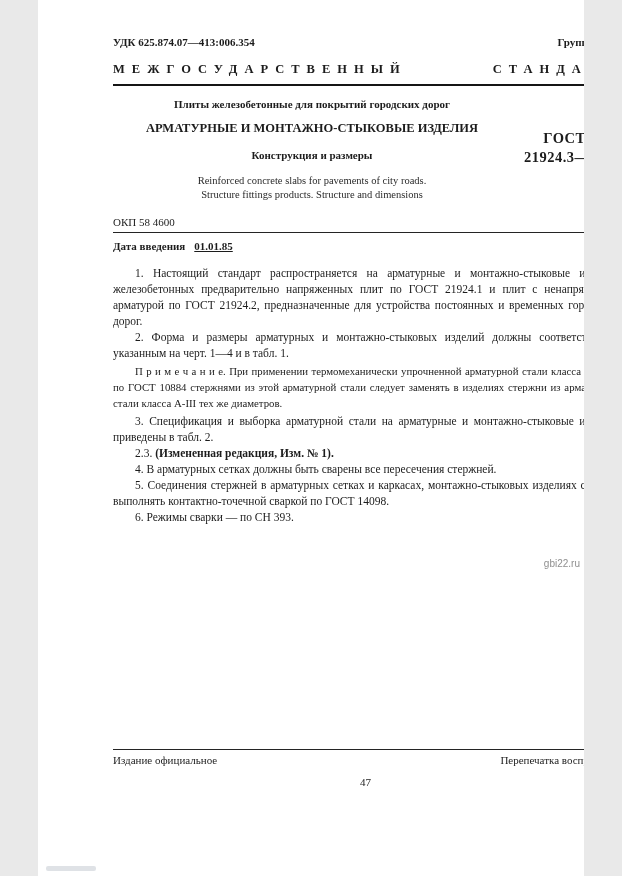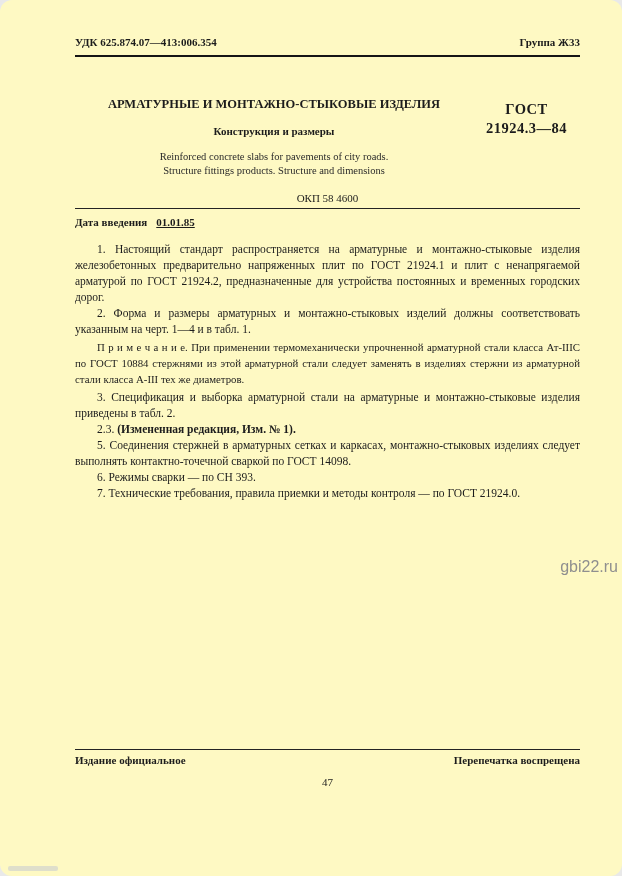--- a/index.html
+++ b/index.html
@@ -1,25 +1,24 @@
 <!DOCTYPE html>
 <html><head>
 <meta charset="utf-8">
 <style>
   html, body { margin: 0; padding: 0; background: #e9e9e9; }
   .page {
     position: relative;
-    width: 622px;
+    width: 546px;
     height: 876px;
     margin: 0 auto;
-    background: #fef9c3;
+    background: #ffffff;
     color: #1c1c1c;
     font-family: "Liberation Serif", "DejaVu Serif", serif;
     overflow: hidden;
-    border-radius: 12px;
   }
   .content {
     margin-left: 75px;
     width: 505px;
     padding-top: 36px;
   }
   .udk-row {
     display: flex;
     justify-content: space-between;
     font-size: 11px;
@@ -44,31 +43,31 @@
   }
   .title-left {
     width: 398px;
     text-align: center;
   }
   .title-right {
     flex: 1;
     text-align: center;
   }
   .title-subject { font-size: 11px; font-weight: bold; }
-  .title-main { font-size: 12.5px; font-weight: bold; margin-top: 28px; }
+  .title-main { font-size: 12.5px; font-weight: bold; margin-top: 11px; }
   .title-sub { font-size: 11px; font-weight: bold; margin-top: 13px; }
   .title-english { font-size: 10.5px; margin-top: 13px; line-height: 14px; color: #2a2a2a; }
   .gost-block {
     margin-top: 31px;
     font-size: 14.5px;
     font-weight: bold;
     line-height: 19px;
     letter-spacing: 0.5px;
   }
-  .okp { margin-top: 14px; font-size: 11px; text-align: center; }
+  .okp { margin-top: 14px; font-size: 11px; }
   .rule-thin { margin-top: 4px; border-top: 1.5px solid #242424; }
   .date-row {
     margin-top: 7px;
     text-align: left;
     font-size: 11px;
     font-weight: bold;
   }
   .date-value { margin-left: 9px; text-decoration: underline; }
   .body-text {
     margin-top: 13px;
@@ -82,36 +81,36 @@
     line-height: 16px;
     margin-top: 2px !important;
     margin-bottom: 2px !important;
   }
   .bold { font-weight: bold; }
   .watermark {
     position: absolute;
     top: 558px;
     right: 4px;
     font-family: "Liberation Sans", "DejaVu Sans", sans-serif;
-    font-size: 16px;
+    font-size: 10px;
     color: #8f8f8f;
   }
   .footer {
     position: absolute;
     left: 75px;
     width: 505px;
     top: 749px;
     border-top: 1.5px solid #242424;
   }
   .footer-row {
     display: flex;
     justify-content: space-between;
     margin-top: 4px;
     font-size: 11px;
-    font-weight: bold;
+    font-weight: normal;
   }
   .page-number {
     position: absolute;
     top: 776px;
     left: 75px;
     width: 505px;
     text-align: center;
     font-size: 11px;
   }
   .scan-artifact {
@@ -129,25 +128,30 @@
 <body>
 
 <div class="page">
   <div class="content">
 
     <div class="udk-row">
       <span>УДК 625.874.07—413:006.354</span>
       <span>Группа Ж33</span>
     </div>
 
+    <div class="std-row">
+      <span>МЕЖГОСУДАРСТВЕННЫЙ</span>
+      <span>СТАНДАРТ</span>
+    </div>
 
     <div class="rule-thick"></div>
 
     <div class="title-section">
       <div class="title-left">
+        <div class="title-subject">Плиты железобетонные  для покрытий городских дорог</div>
         <div class="title-main">АРМАТУРНЫЕ И МОНТАЖНО-СТЫКОВЫЕ ИЗДЕЛИЯ</div>
         <div class="title-sub">Конструкция и размеры</div>
         <div class="title-english">
           <div>Reinforced concrete slabs for pavements of city roads.</div>
           <div>Structure fittings products. Structure and dimensions</div>
         </div>
       </div>
       <div class="title-right">
         <div class="gost-block">
           <div>ГОСТ</div>
@@ -162,23 +166,23 @@
     <div class="date-row">
       <span>Дата введения</span><span class="date-value">01.01.85</span>
     </div>
 
     <div class="body-text">
       <p>1. Настоящий стандарт распространяется на арматурные и монтажно-стыковые изделия железобетонных предварительно напряженных плит по ГОСТ 21924.1 и плит с ненапрягаемой арматурой по ГОСТ 21924.2, предназначенные для устройства постоянных и временных городских дорог.</p>
       <p>2. Форма и размеры арматурных и монтажно-стыковых изделий должны соответствовать указанным на черт. 1—4 и в табл. 1.</p>
       <p class="note"><span>П р и м е ч а н и е. </span><span>При применении термомеханически упрочненной арматурной стали класса Ат-IIIС по ГОСТ 10884 стержнями из этой арматурной стали следует заменять в изделиях стержни из арматурной стали класса А-III тех же диаметров.</span></p>
       <p>3. Спецификация и выборка арматурной стали на арматурные и монтажно-стыковые изделия приведены в табл. 2.</p>
       <p><span>2.3. </span><span class="bold">(Измененная редакция, Изм. № 1).</span></p>
+      <p>4. В арматурных сетках должны быть сварены все пересечения стержней.</p>
       <p>5. Соединения стержней в арматурных сетках и каркасах, монтажно-стыковых изделиях следует выполнять контактно-точечной сваркой по ГОСТ 14098.</p>
       <p>6. Режимы сварки — по СН 393.</p>
-      <p>7. Технические требования, правила приемки и методы контроля — по ГОСТ 21924.0.</p>
     </div>
 
   </div>
 
   <div class="watermark">gbi22.ru</div>
 
   <div class="footer">
     <div class="footer-row">
       <span>Издание официальное</span>
       <span>Перепечатка воспрещена</span>

